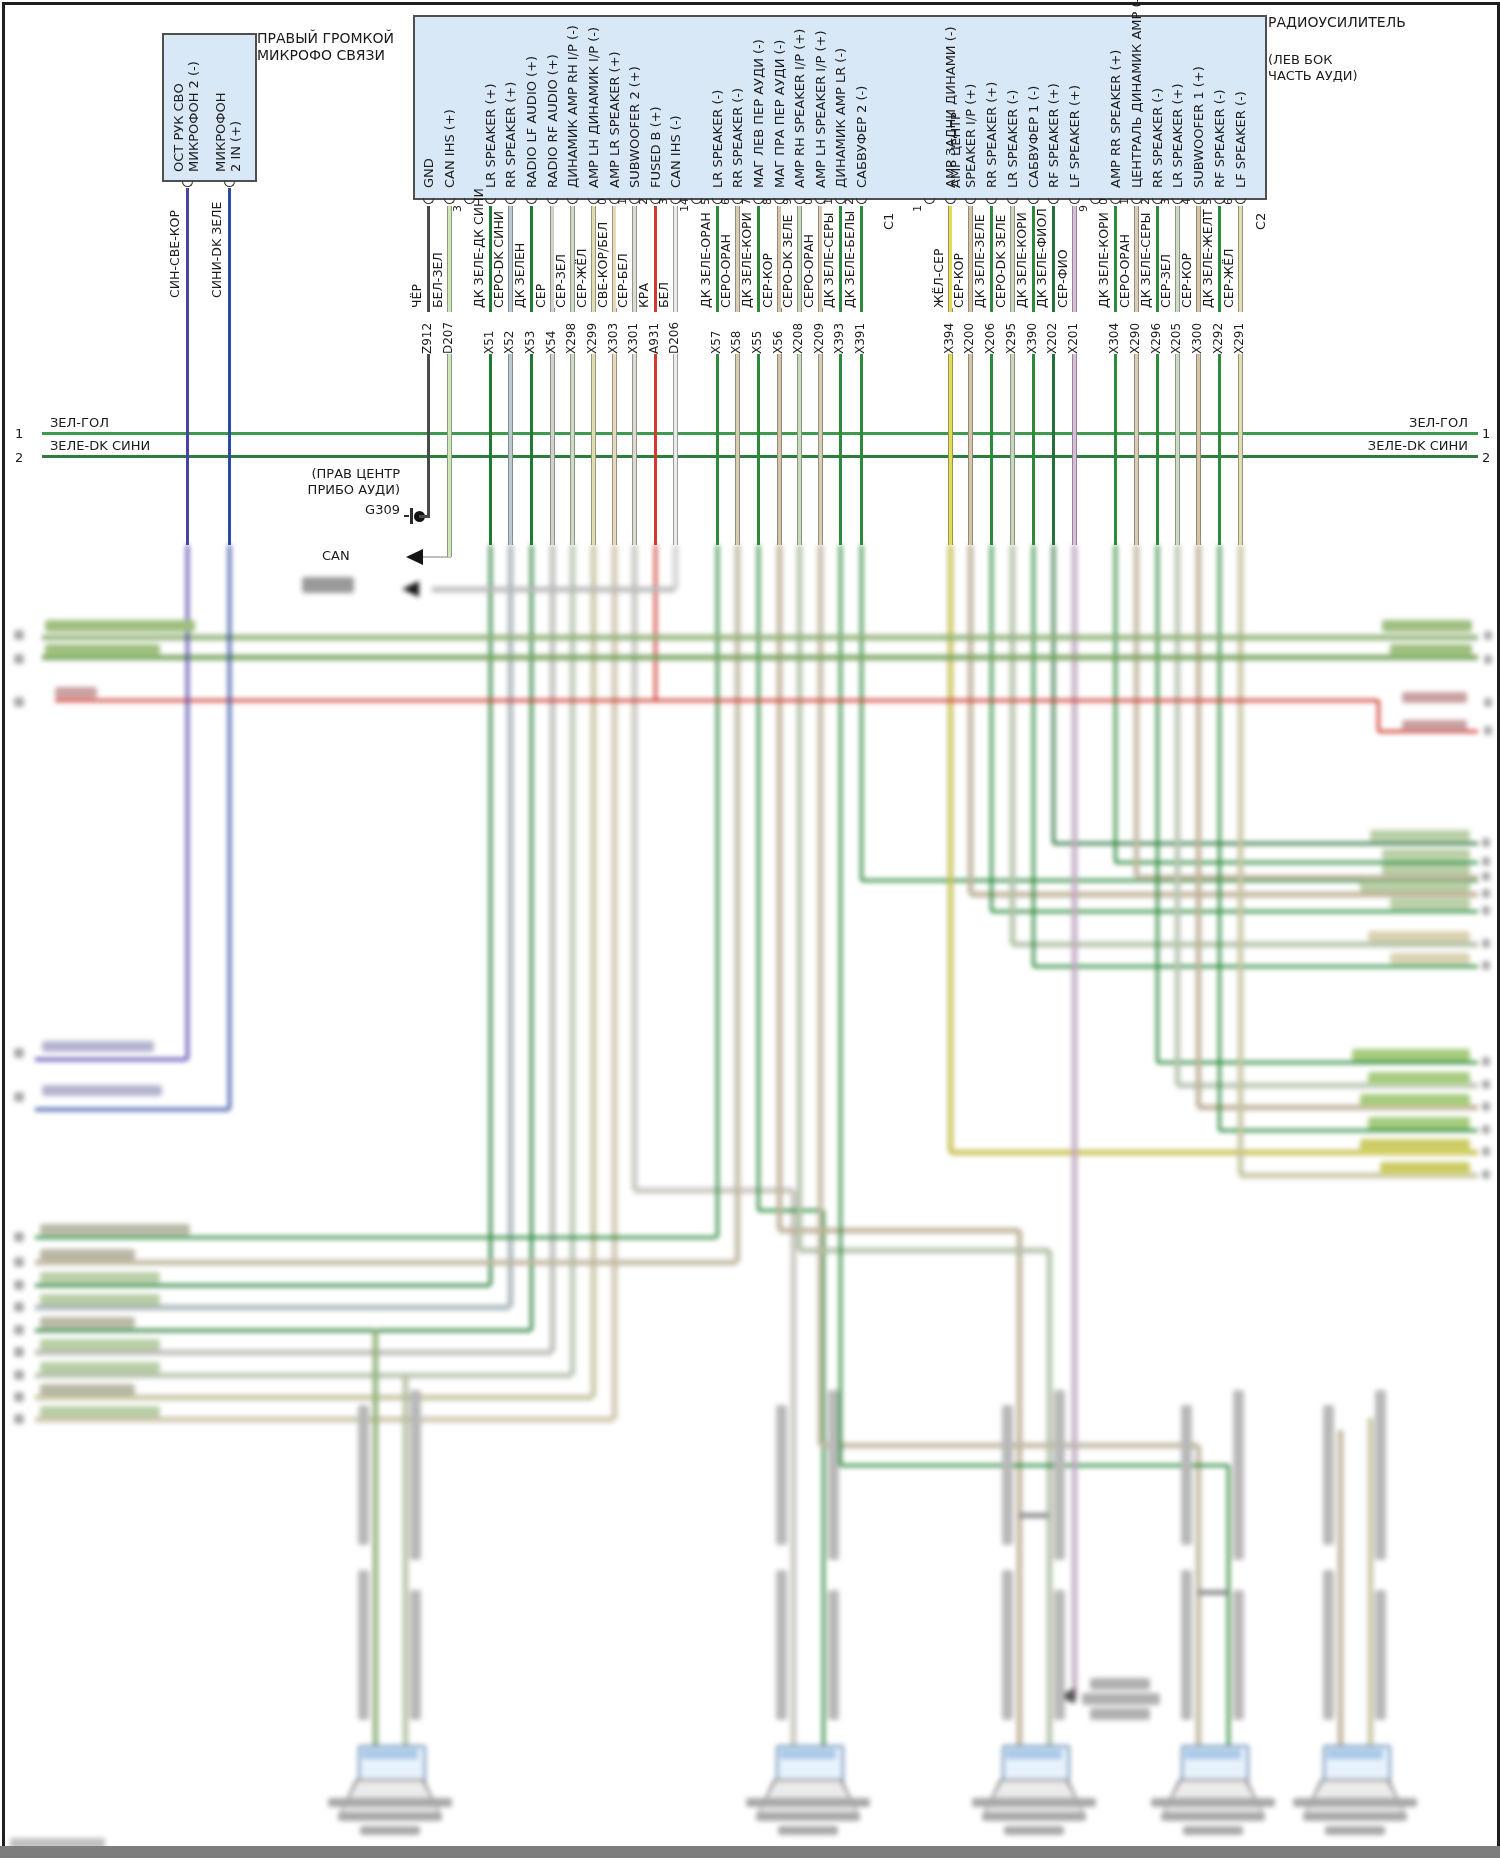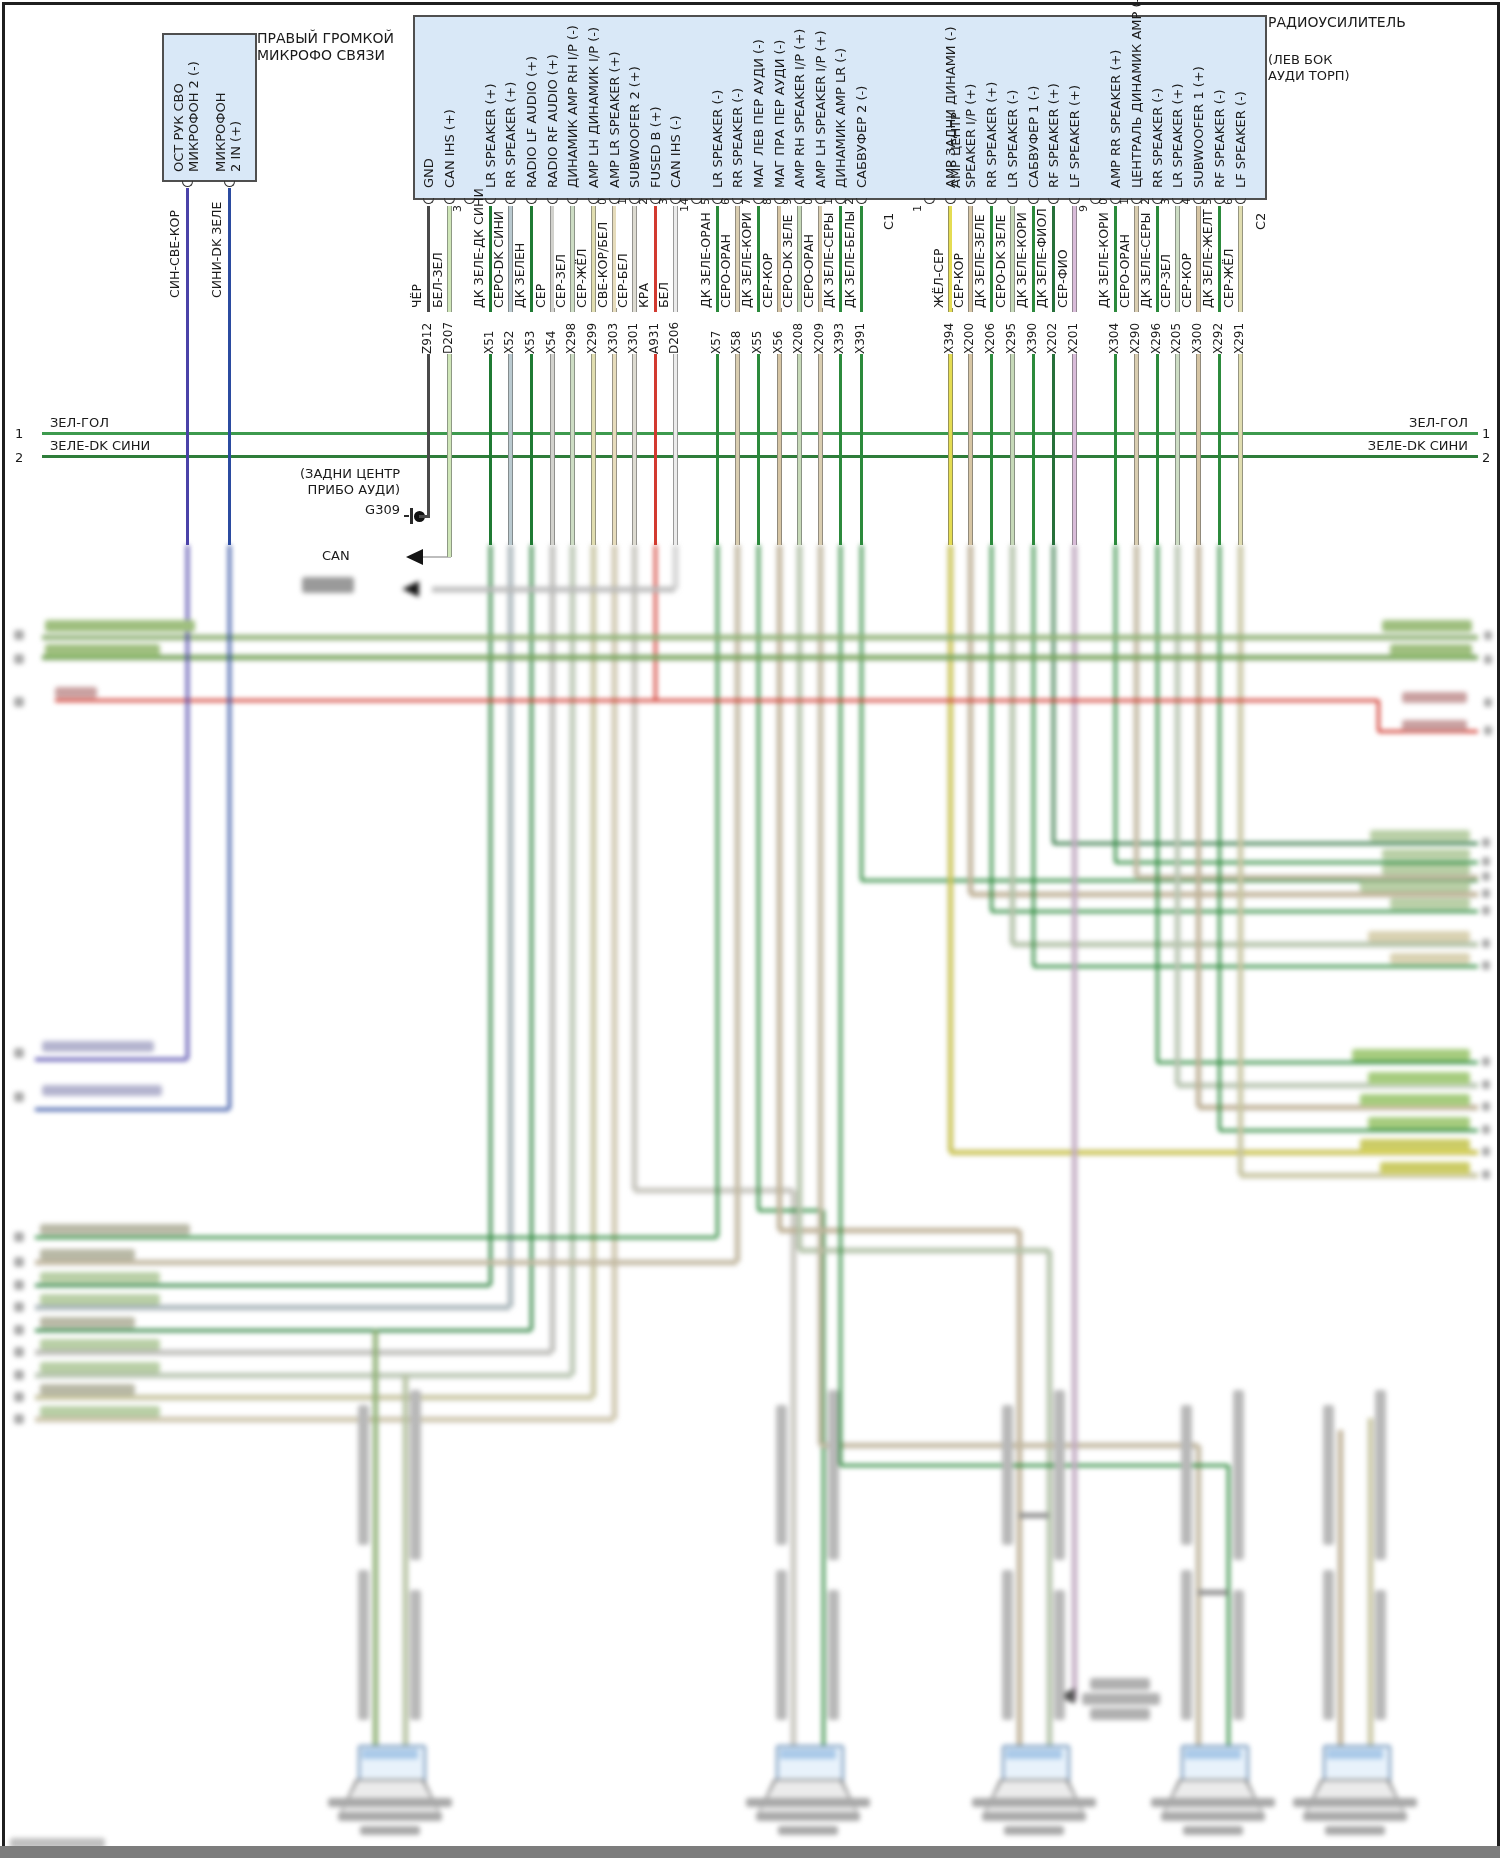--- a/index.html
+++ b/index.html
@@ -250,34 +250,34 @@
     </div>
   <div id="sharp">
 
     <div class="box" style="left:162px;top:33px;width:91px;height:145px;"></div>
     <div class="txt txt14" style="left:257px;top:30px;"><span>ПРАВЫЙ ГРОМКОЙ</span>
 <span>МИКРОФО СВЯЗИ</span></div>
 
     <div class="box" style="left:413px;top:15px;width:850px;height:181px;"></div>
     <div class="txt txt14" style="left:1268px;top:14px;">РАДИОУСИЛИТЕЛЬ</div>
     <div class="txt" style="left:1268px;top:52px;"><span>(ЛЕВ БОК</span>
-<span>АУДИ ТОРП)</span></div>
+<span>ЧАСТЬ АУДИ)</span></div>
 
     <div class="hline" style="left:42px;top:432px;width:1436px;height:3px;background:#3d9a4e;"></div>
     <div class="hline" style="left:42px;top:455px;width:1436px;height:3px;background:#2e7d3a;"></div>
     <div class="txt" style="left:50px;top:415px;">ЗЕЛ-ГОЛ</div>
     <div class="txt" style="left:50px;top:438px;">ЗЕЛЕ-DK СИНИ</div>
     <div class="txt right" style="left:1330px;top:415px;width:138px;">ЗЕЛ-ГОЛ</div>
     <div class="txt right" style="left:1330px;top:438px;width:138px;">ЗЕЛЕ-DK СИНИ</div>
     <div class="txt" style="left:15px;top:426px;">1</div>
     <div class="txt" style="left:15px;top:450px;">2</div>
     <div class="txt" style="left:1482px;top:426px;">1</div>
     <div class="txt" style="left:1482px;top:450px;">2</div>
 
-    <div class="txt right" style="left:250px;top:466px;width:150px;"><span>(ЗАДНИ ЦЕНТР</span>
+    <div class="txt right" style="left:250px;top:466px;width:150px;"><span>(ПРАВ ЦЕНТР</span>
 <span>ПРИБО АУДИ)</span></div>
     <div class="txt right" style="left:330px;top:502px;width:70px;">G309</div>
     <div class="gnd-tick" style="left:404px;top:515px;"></div>
     <div class="gnd-bar" style="left:410px;top:508px;"></div>
     <div class="gnd-dot" style="left:414px;top:511px;"></div>
     <div class="hline" style="left:419px;top:515px;width:11px;height:3px;background:#4a4a4a;"></div>
 
     <div class="txt" style="left:322px;top:548px;">CAN</div>
     <div class="tri-left" style="left:406px;top:549px;"></div>
     <div class="hline" style="left:423px;top:556px;width:28px;height:2px;background:#bdbdbd;"></div>

